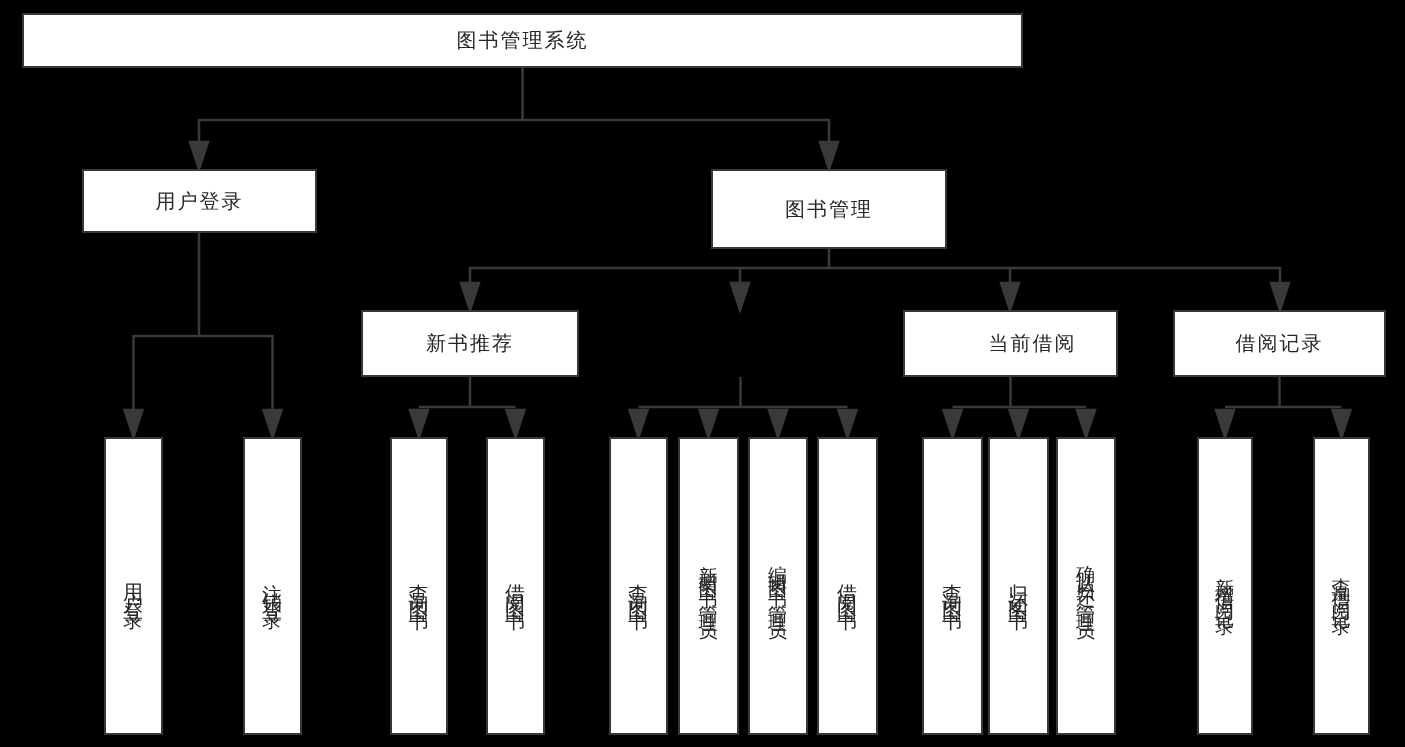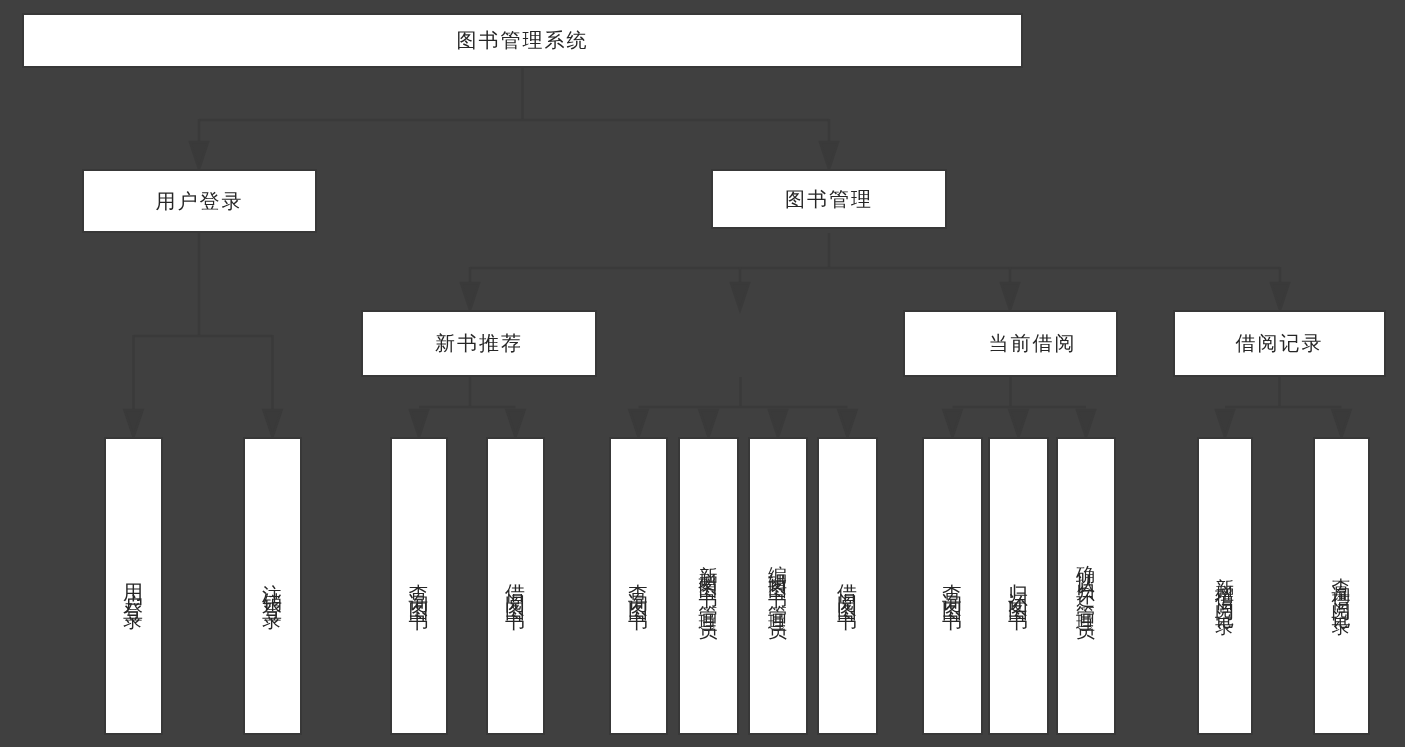--- a/index.html
+++ b/index.html
@@ -1,19 +1,19 @@
 <!DOCTYPE html>
 <html><head>
 <meta charset="utf-8">
 <style>
   html,body{margin:0;padding:0;background:#ffffff;}
   #stage{
     position:relative;
     width:1405px;height:747px;
-    background:#404040;
+    background:#000000;
     font-family:"Liberation Sans","DejaVu Sans",sans-serif;
     overflow:hidden;
   }
   svg.connectors{position:absolute;left:0;top:0;z-index:1;}
   .node{
     position:absolute;
     box-sizing:border-box;
     border:2.5px solid #383838;
     background:#ffffff;
     display:flex;align-items:center;justify-content:center;
@@ -31,22 +31,22 @@
     text-orientation:upright;
     font-size:20px;letter-spacing:9px;color:#262626;
     line-height:1;
     z-index:2;
     text-align:center;
   }
   .leaf.long{letter-spacing:8px;font-size:19px;}
   
   .n-root{left:22px;top:13px;width:1001px;height:55px;}
   .n-userlogin{left:82px;top:169px;width:235px;height:64px;}
-  .n-bookmgmt{left:711px;top:169px;width:236px;height:60px;}
-  .n-newbook{left:361px;top:310px;width:236px;height:67px;}
+  .n-bookmgmt{left:711px;top:169px;width:236px;height:80px;}
+  .n-newbook{left:361px;top:310px;width:218px;height:67px;}
   .n-borrow{left:633px;top:310px;width:215px;height:67px;}
   .n-current{left:903px;top:310px;width:215px;height:67px;padding-left:44px;}
   .n-records{left:1173px;top:310px;width:213px;height:67px;}
   
   .lf1{left:104px;width:59px;}
   .lf2{left:243px;width:59px;}
   .lf3{left:390px;width:58px;}
   .lf4{left:486px;width:59px;}
   .lf5{left:609px;width:59px;}
   .lf6{left:678px;width:61px;}

